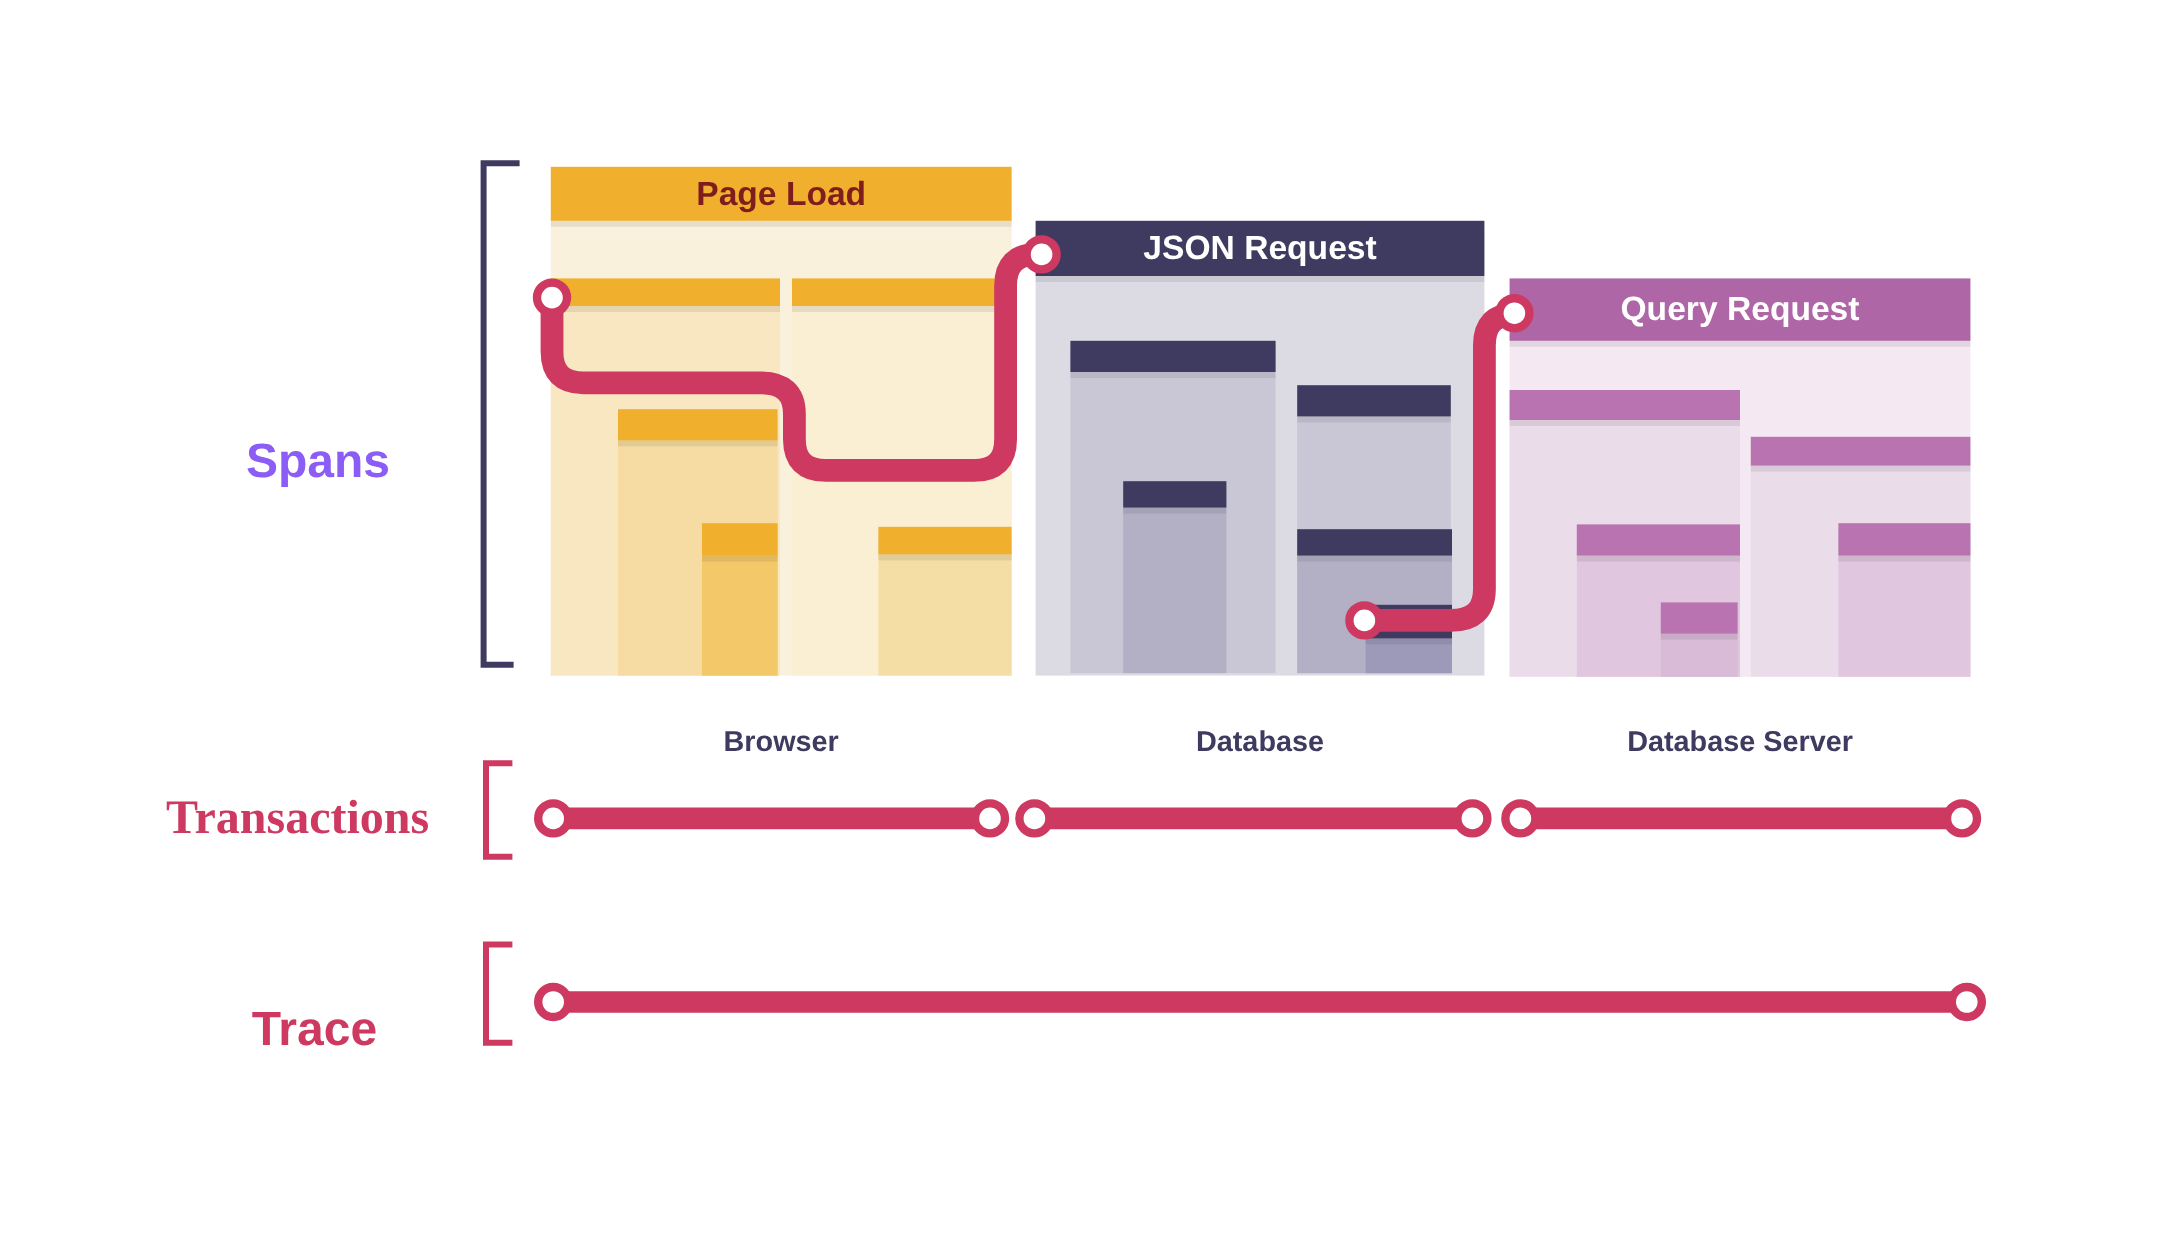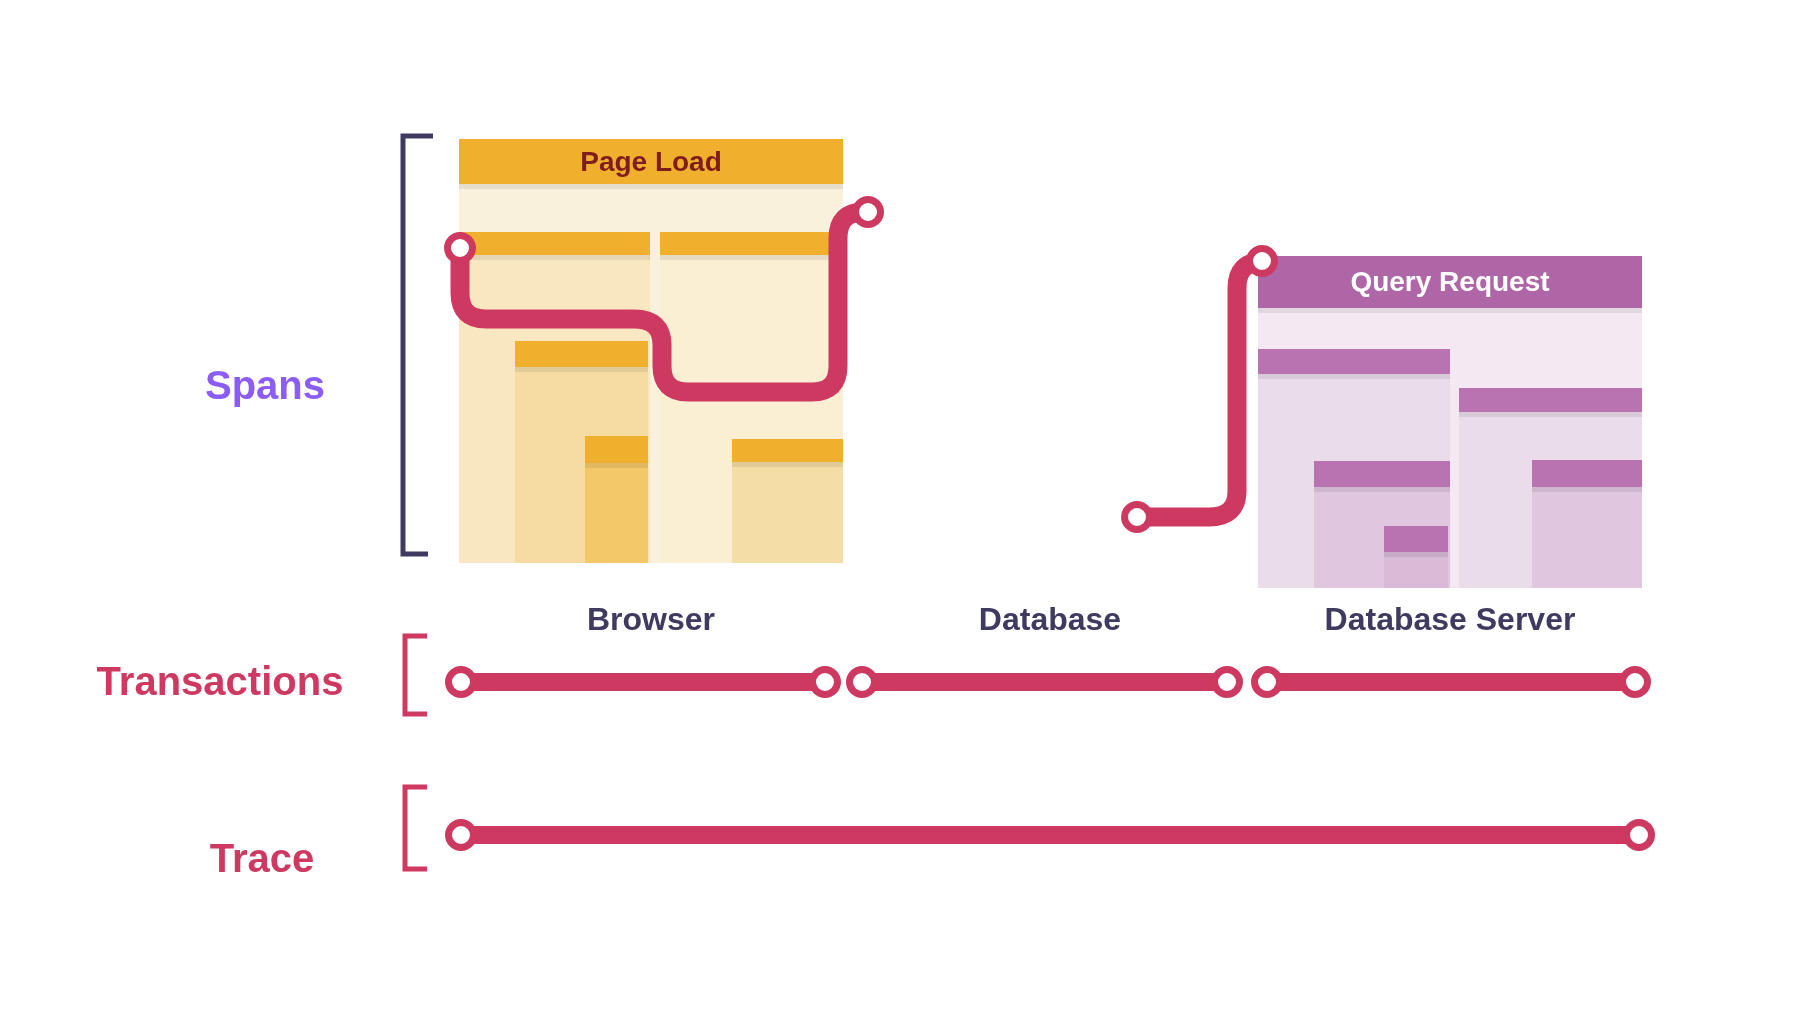--- a/index.html
+++ b/index.html
@@ -2,21 +2,21 @@
 <html><head>
 <meta charset="utf-8">
 <style>
   html,body{margin:0;padding:0;background:#ffffff;}
   #canvas{position:relative;width:1800px;height:1031px;background:#ffffff;overflow:hidden;
           font-family:"Liberation Sans", sans-serif;}
   
   .rowlabel{position:absolute;transform:translate(-50%,-50%);font-weight:bold;font-size:40px;white-space:nowrap;}
   .indigo-t{color:#8b5cf6;}
   .crimson-t{color:#CD3960;}
-  .servicelabel{position:absolute;transform:translate(-50%,-50%);font-weight:bold;font-size:32px;color:#3F3B60;white-space:nowrap;}
+  .servicelabel{position:absolute;transform:translate(-50%,-50%);font-weight:bold;font-size:24px;color:#3F3B60;white-space:nowrap;}
   
   .panel{position:absolute;}
   .ph{position:absolute;display:flex;align-items:center;justify-content:center;
       font-weight:bold;font-size:28px;box-shadow:0 5px 0 rgba(0,0,0,0.08);}
   .bar{position:absolute;box-shadow:0 5px 0 rgba(0,0,0,0.08);}
   .fill{position:absolute;}
   .dots{background-image:radial-gradient(rgba(60,40,90,0.07) 1.3px, transparent 1.3px);background-size:7px 7px;}
   .gdots{background-image:radial-gradient(rgba(160,110,20,0.08) 1.3px, transparent 1.3px);background-size:7px 7px;}
   
   #panel-browser{left:459px;top:139px;width:384px;height:424px;}
@@ -42,21 +42,21 @@
   #js-subL-b{left:29px;top:126px;width:171px;height:251px;background:#C9C7D6;}
   #js-L2-h{left:73px;top:217px;width:86px;height:22px;}
   #js-L2-b{left:73px;top:239px;width:86px;height:138px;background:#B3B0C5;}
   #js-subR-h{left:218px;top:137px;width:128px;height:26px;}
   #js-subR-b{left:218px;top:163px;width:128px;height:214px;background:#C9C7D6;}
   #js-R2-h{left:218px;top:257px;width:129px;height:22px;}
   #js-R2-b{left:218px;top:279px;width:129px;height:98px;background:#B3B0C5;}
   #js-R3-h{left:275px;top:320px;width:72px;height:28px;}
   #js-R3-b{left:275px;top:348px;width:72px;height:29px;background:#9D9AB9;}
   
-  #panel-db{left:1258px;top:232px;width:408px;height:332px;margin-top:24px;}
+  #panel-db{left:1258px;top:232px;width:408px;height:332px;}
   .orc{background:#B873B0;}
   #qr-header{left:0;top:0;width:384px;height:52px;color:#ffffff;background:#AF66A7;}
   #qr-body{left:0;top:52px;width:384px;height:280px;background:#F4E9F2;}
   #qr-subA-h{left:0;top:93px;width:192px;height:25px;}
   #qr-subA-b{left:0;top:118px;width:192px;height:214px;background:#EBDCEA;}
   #qr-A2-h{left:56px;top:205px;width:136px;height:26px;}
   #qr-A2-b{left:56px;top:231px;width:136px;height:101px;background:#E0C7DF;}
   #qr-A3-h{left:126px;top:270px;width:64px;height:26px;}
   #qr-A3-b{left:126px;top:296px;width:64px;height:36px;background:#D9BBD8;}
   #qr-subB-h{left:201px;top:132px;width:183px;height:24px;}
@@ -65,40 +65,56 @@
   #qr-B2-b{left:274px;top:231px;width:110px;height:101px;background:#E0C7DF;}
   
   #overlay{position:absolute;left:0;top:0;width:1800px;height:1031px;pointer-events:none;}
 </style>
 </head>
 <body>
 
 <div id="canvas">
 
   <div class="rowlabel indigo-t" style="left:265px;top:385px;">Spans</div>
-  <div class="rowlabel crimson-t" style="left:220px;top:681px;">Transactions</div>
+  <div class="rowlabel crimson-t" style="left:248px;top:681px;font-family:Liberation Serif, serif;">Transactions</div>
   <div class="rowlabel crimson-t" style="left:262px;top:858px;">Trace</div>
 
   <div class="panel" id="panel-browser">
     <div class="fill" id="pl-body"></div>
     <div class="ph gold" id="pl-header">
       <span>Page Load</span>
     </div>
     <div class="fill" id="pl-subL-b"></div>
     <div class="bar gold" id="pl-subL-h"></div>
     <div class="fill gdots" id="pl-L2-b"></div>
     <div class="bar gold" id="pl-L2-h"></div>
     <div class="fill" id="pl-L3-b"></div>
     <div class="bar gold" id="pl-L3-h"></div>
     <div class="fill" id="pl-subR-b"></div>
     <div class="bar gold" id="pl-subR-h"></div>
     <div class="fill gdots" id="pl-R2-b"></div>
     <div class="bar gold" id="pl-R2-h"></div>
   </div>
 
+  <div class="panel" id="panel-backend">
+    <div class="fill" id="js-body"></div>
+    <div class="ph" id="js-header">
+      <span>JSON Request</span>
+    </div>
+    <div class="fill dots" id="js-subL-b"></div>
+    <div class="bar ind" id="js-subL-h"></div>
+    <div class="fill" id="js-L2-b"></div>
+    <div class="bar ind" id="js-L2-h"></div>
+    <div class="fill dots" id="js-subR-b"></div>
+    <div class="bar ind" id="js-subR-h"></div>
+    <div class="fill" id="js-R2-b"></div>
+    <div class="bar ind" id="js-R2-h"></div>
+    <div class="fill" id="js-R3-b"></div>
+    <div class="bar ind" id="js-R3-h"></div>
+  </div>
 
   <div class="panel" id="panel-db">
     <div class="fill" id="qr-body"></div>
     <div class="ph" id="qr-header">
       <span>Query Request</span>
     </div>
     <div class="fill" id="qr-subA-b"></div>
     <div class="bar orc" id="qr-subA-h"></div>
     <div class="fill dots" id="qr-A2-b"></div>
     <div class="bar orc" id="qr-A2-h"></div>

